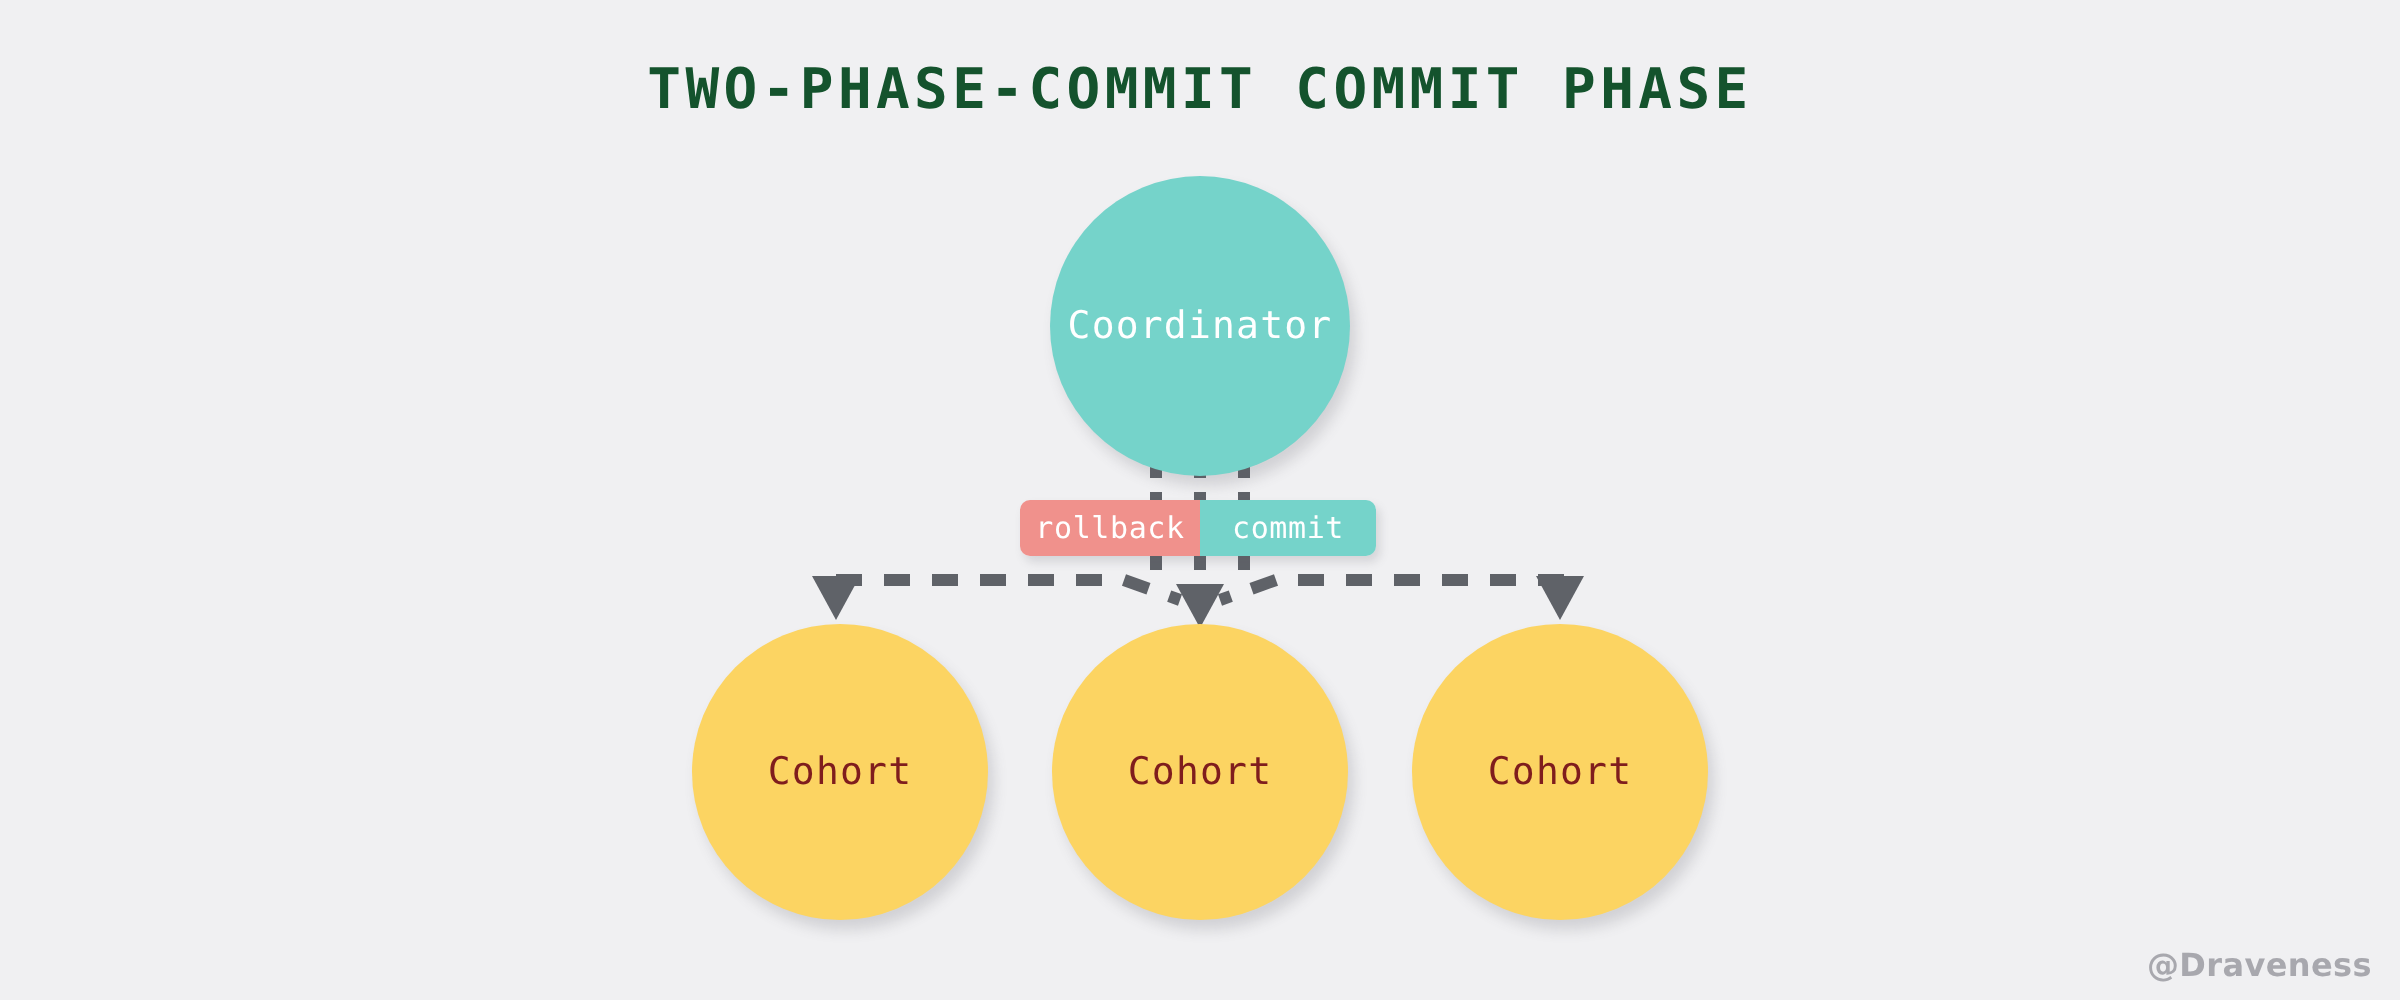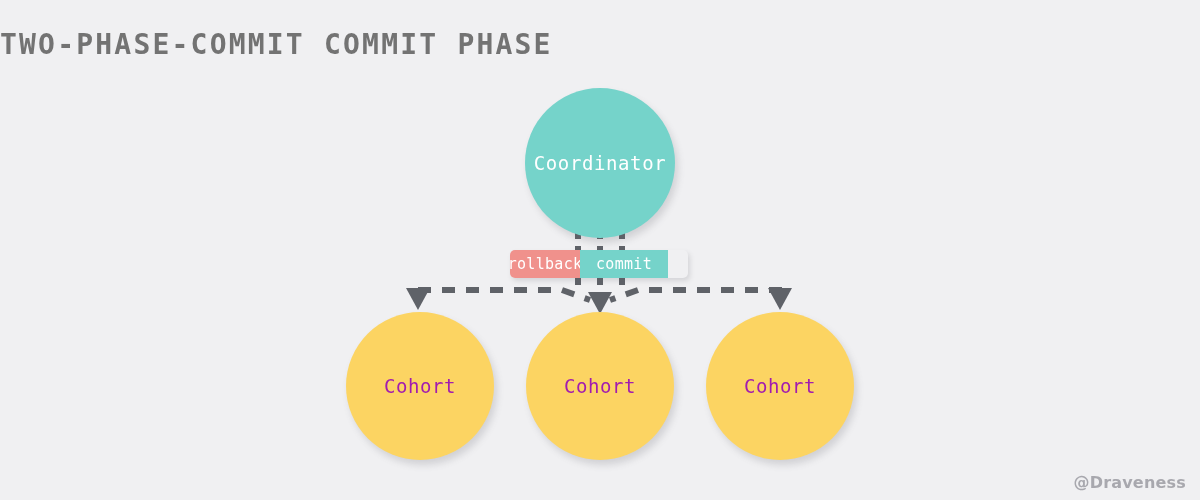--- a/index.html
+++ b/index.html
@@ -19,26 +19,26 @@
     height: 500px;
     background: #f0f0f2;
   }
 
   
   #title {
     position: absolute;
     left: 0;
     top: 28px;
     width: 1200px;
-    text-align: left;
+    text-align: center;
     font-family: "DejaVu Sans Mono", monospace;
     font-size: 28px;
     font-weight: 700;
     letter-spacing: 2.2px;
-    color: #737373;
+    color: #14532d;
     white-space: pre;
   }
 
   
   #wires {
     position: absolute;
     left: 0;
     top: 0;
     width: 1200px;
     height: 500px;
@@ -73,21 +73,21 @@
     color: #ffffff;
   }
 
   .cohort {
     width: 148px;
     height: 148px;
     background: #fcd462;
     top: 312px;
   }
   .cohort .node-label {
-    color: #a21caf;
+    color: #7f1d1d;
   }
   #cohort-0 { left: 346px; }
   #cohort-1 { left: 526px; }
   #cohort-2 { left: 706px; }
 
   
   #decision-badges {
     position: absolute;
     left: 510px;
     top: 250px;
@@ -102,21 +102,21 @@
     display: flex;
     align-items: center;
     justify-content: center;
     font-family: "DejaVu Sans Mono", monospace;
     font-size: 15px;
     color: #ffffff;
     white-space: pre;
     letter-spacing: 0.3px;
   }
   #badge-rollback {
-    width: 70px;
+    width: 90px;
     background: #f0918c;
   }
   #badge-commit {
     width: 88px;
     background: #75d3ca;
     text-align: right;
   }
 
   
   #watermark {

